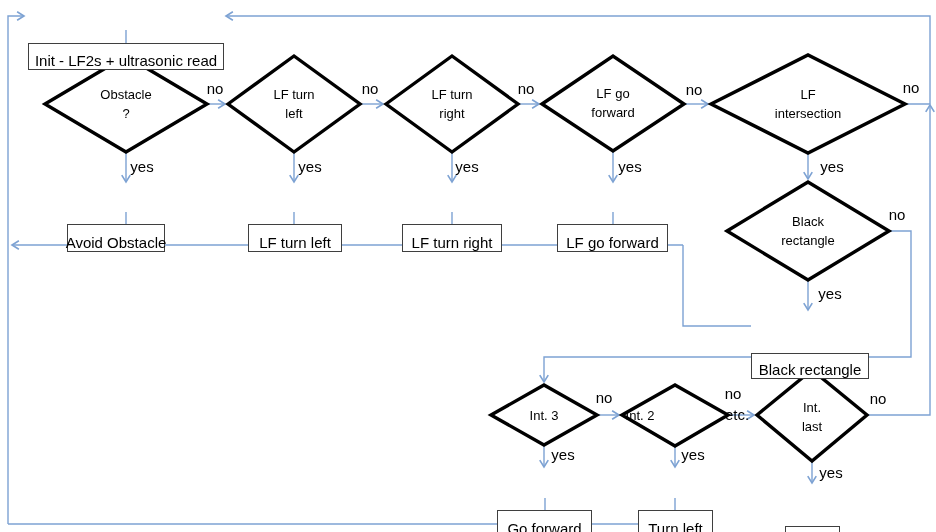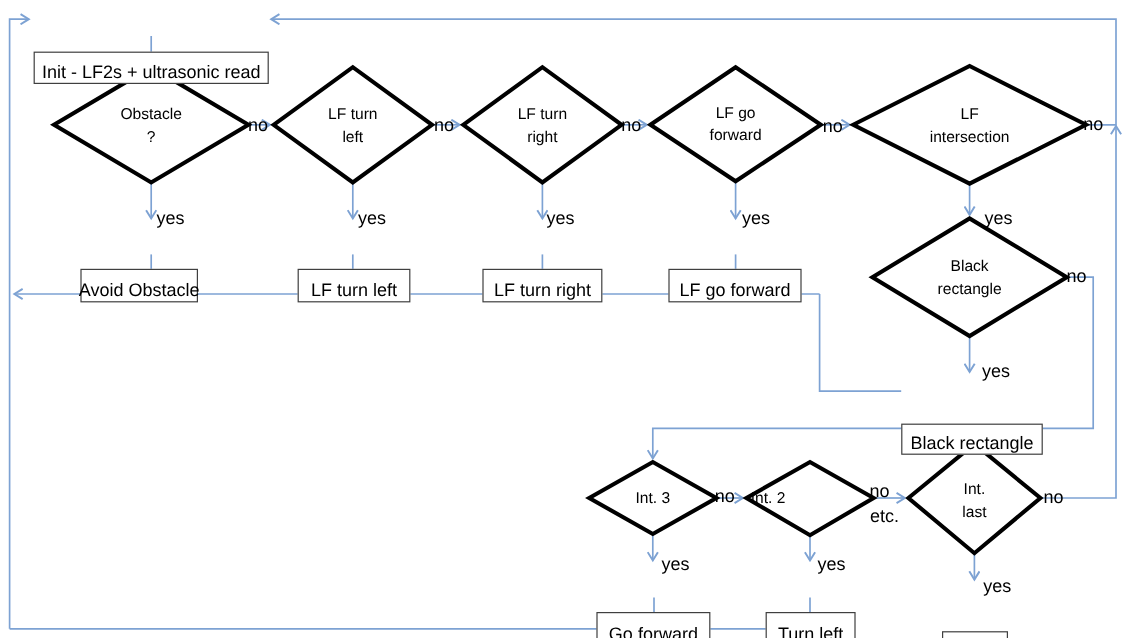--- a/index.html
+++ b/index.html
@@ -26,21 +26,21 @@
   }
   .dlabel{
     position:absolute;z-index:2;
     transform:translate(-50%,-50%);
     text-align:center;white-space:pre-line;
     font-size:13px;line-height:19px;
   }
   .elabel{
     position:absolute;z-index:2;
     transform:translate(-50%,-50%);
-    font-size:15px;line-height:16px;white-space:nowrap;margin-top:16px;
+    font-size:15px;line-height:16px;white-space:nowrap;
   }
 </style>
 </head>
 <body>
 
 <div id="canvas">
 
   <svg id="wires" width="936" height="532" viewBox="0 0 936 532">
     <defs>
       <marker id="arw" viewBox="0 0 8 8" refX="6.5" refY="4" markerWidth="10" markerHeight="10" orient="auto" markerUnits="userSpaceOnUse">

